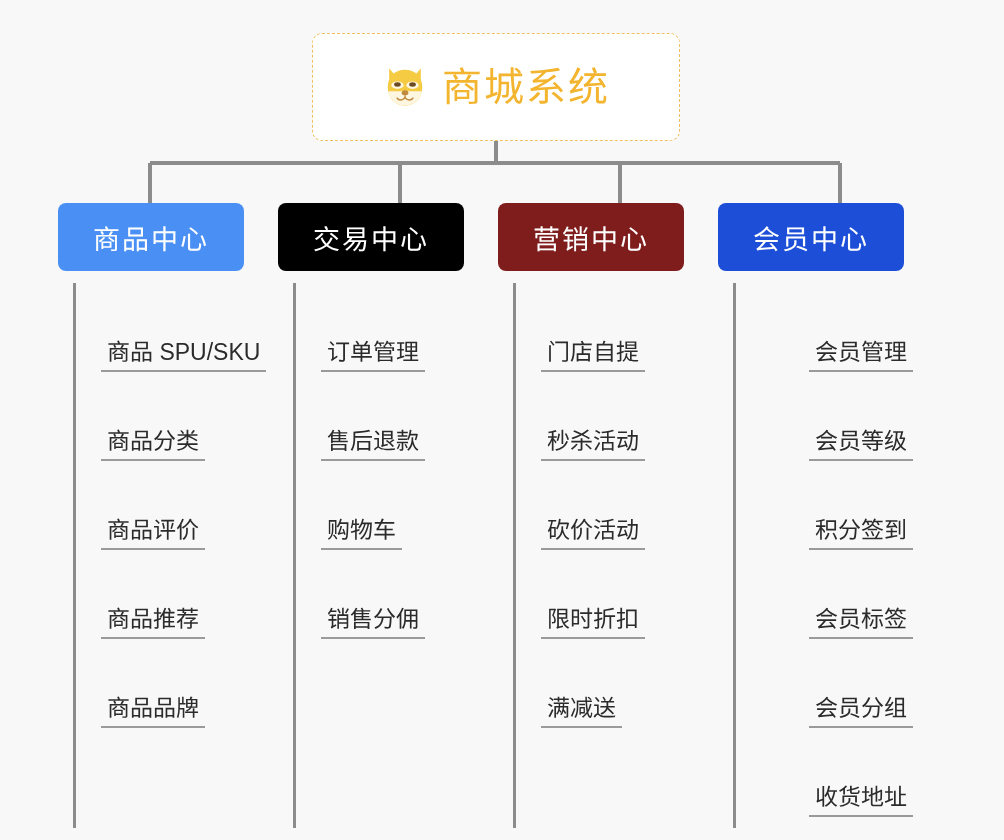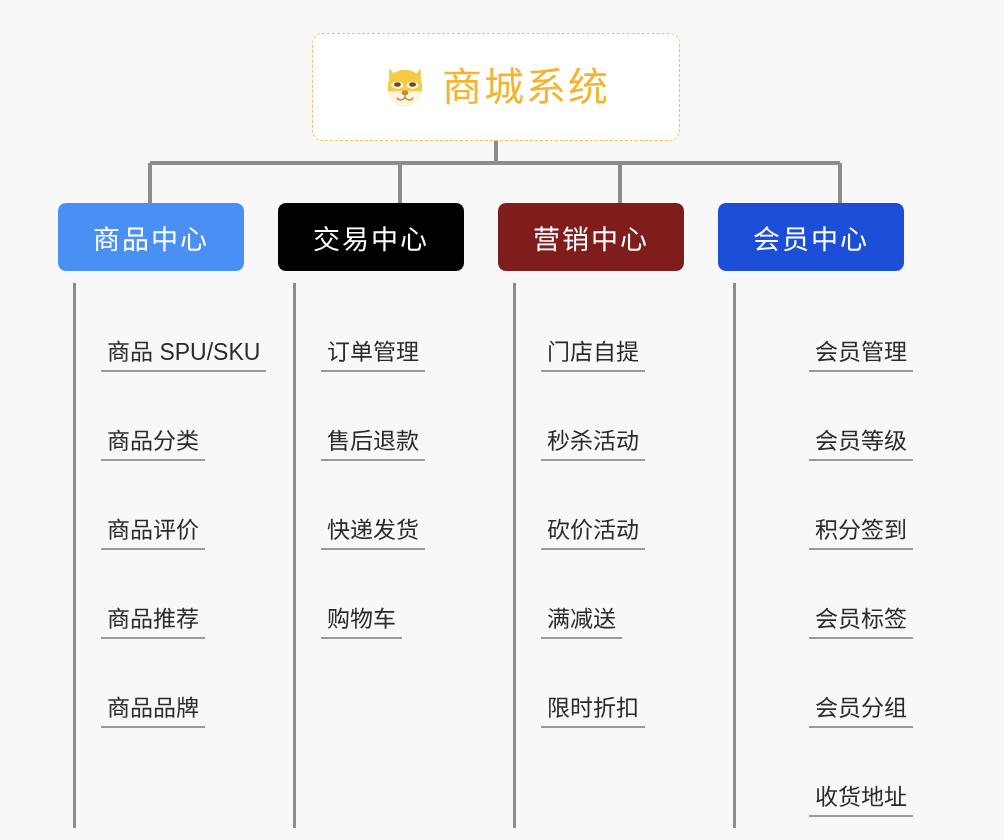--- a/index.html
+++ b/index.html
@@ -187,47 +187,47 @@
         <span>交易中心</span>
       </div>
       <div class="branch-body" style="border-left-color: rgb(140, 140, 140);">
         <div class="leaf">
             <span class="leaf-label">订单管理</span>
           </div>
         <div class="leaf">
             <span class="leaf-label">售后退款</span>
           </div>
         <div class="leaf">
-            <span class="leaf-label">快递发货</span>
-          </div>
-        <div class="leaf">
             <span class="leaf-label">购物车</span>
+          </div>
+        <div class="leaf">
+            <span class="leaf-label">销售分佣</span>
           </div>
       </div>
     </div>
 
     <div class="branch branch-2">
       <div class="branch-header" style="background: #7f1d1d;">
         <span>营销中心</span>
       </div>
       <div class="branch-body" style="border-left-color: rgb(140, 140, 140);">
         <div class="leaf">
             <span class="leaf-label">门店自提</span>
           </div>
         <div class="leaf">
             <span class="leaf-label">秒杀活动</span>
           </div>
         <div class="leaf">
             <span class="leaf-label">砍价活动</span>
           </div>
         <div class="leaf">
+            <span class="leaf-label">限时折扣</span>
+          </div>
+        <div class="leaf">
             <span class="leaf-label">满减送</span>
-          </div>
-        <div class="leaf">
-            <span class="leaf-label">限时折扣</span>
           </div>
       </div>
     </div>
 
     <div class="branch branch-3">
       <div class="branch-header" style="background: #1d4ed8;">
         <span>会员中心</span>
       </div>
       <div class="branch-body" style="border-left-color: rgb(140, 140, 140); padding-left: 48px;">
         <div class="leaf">

